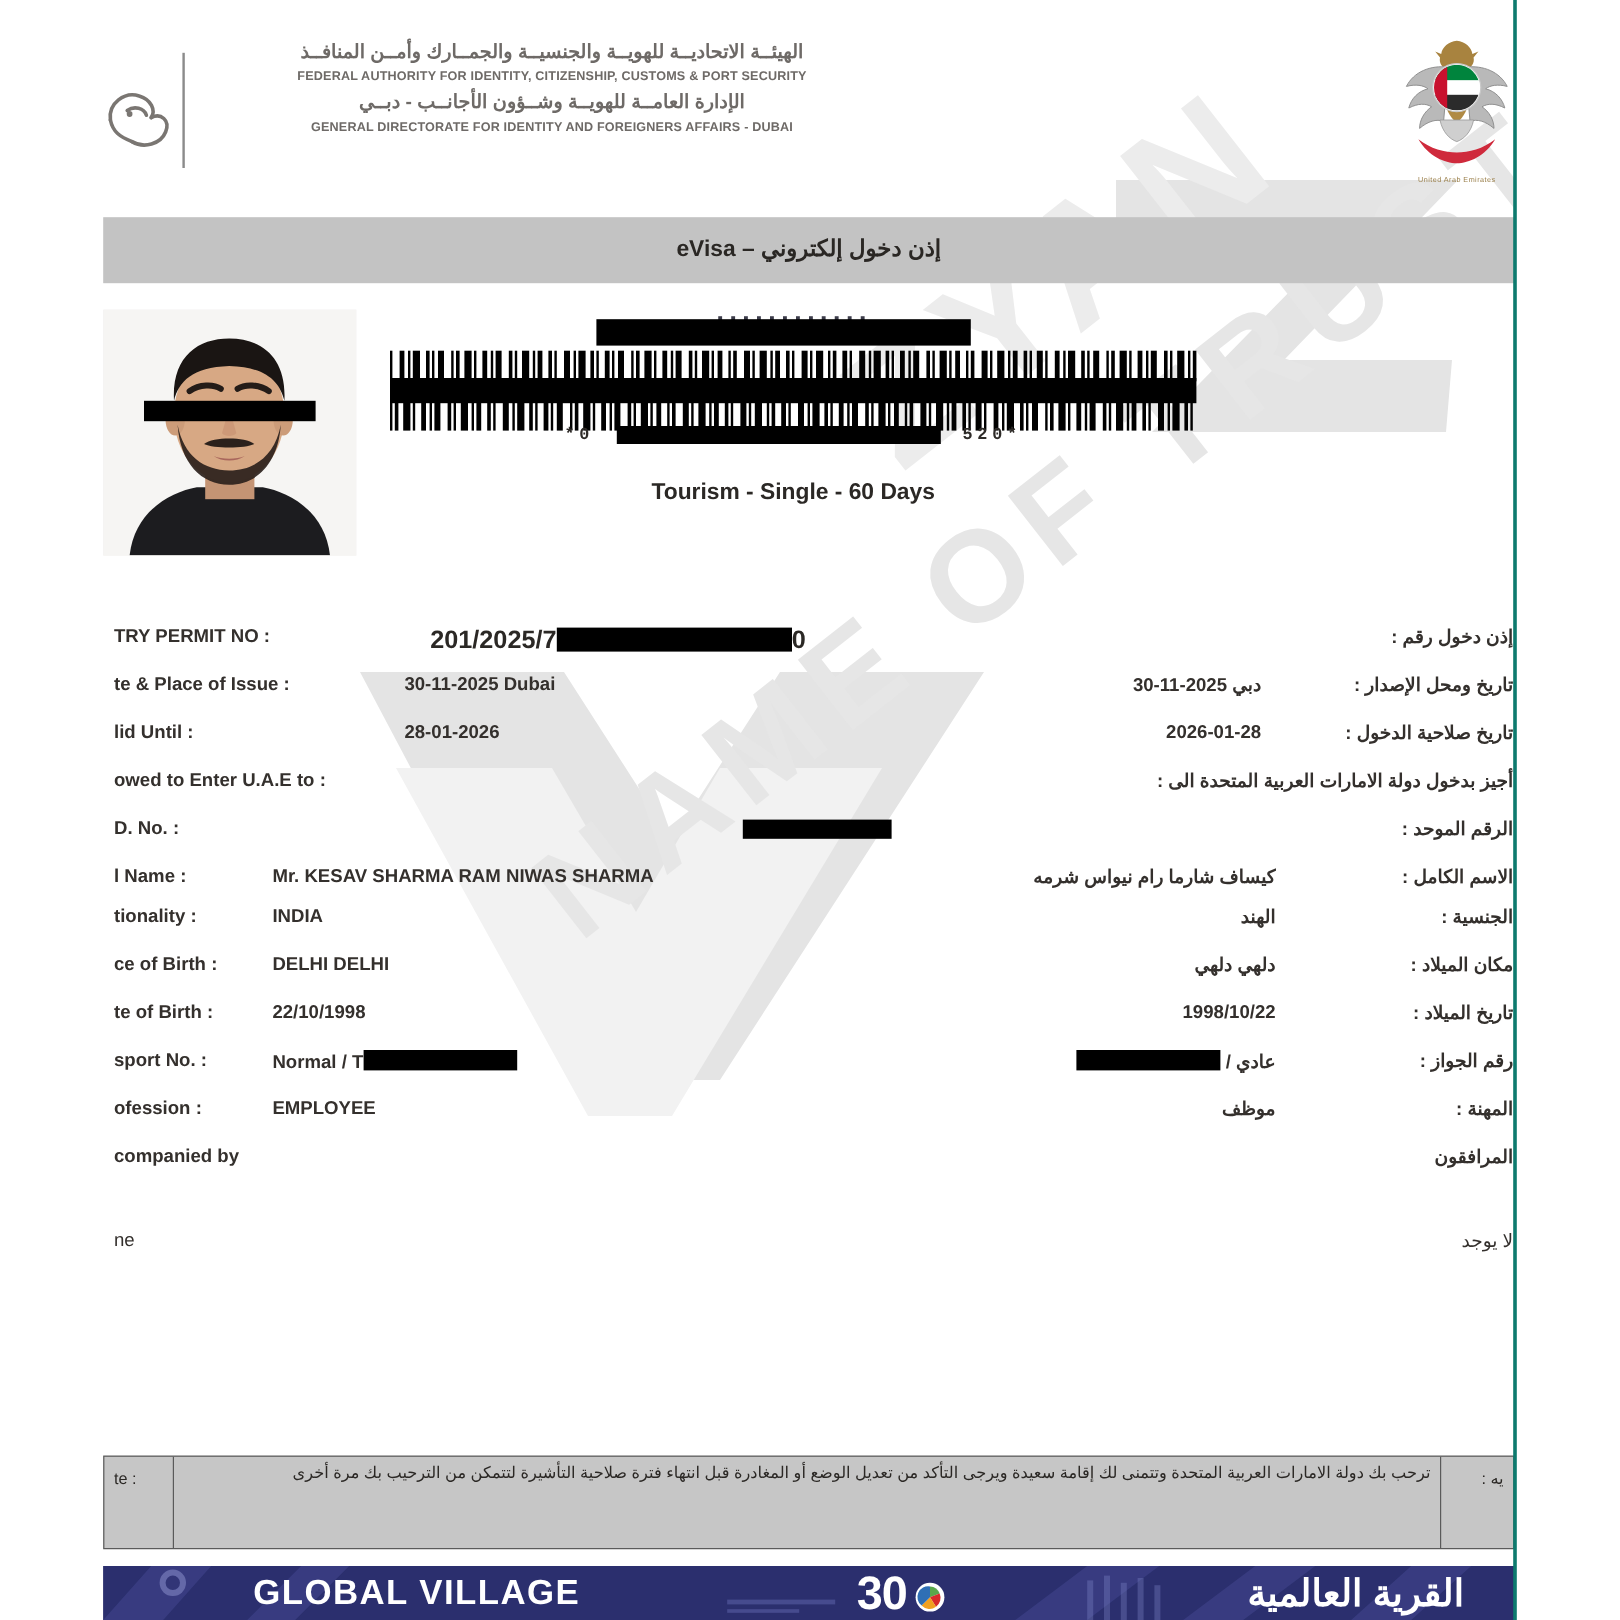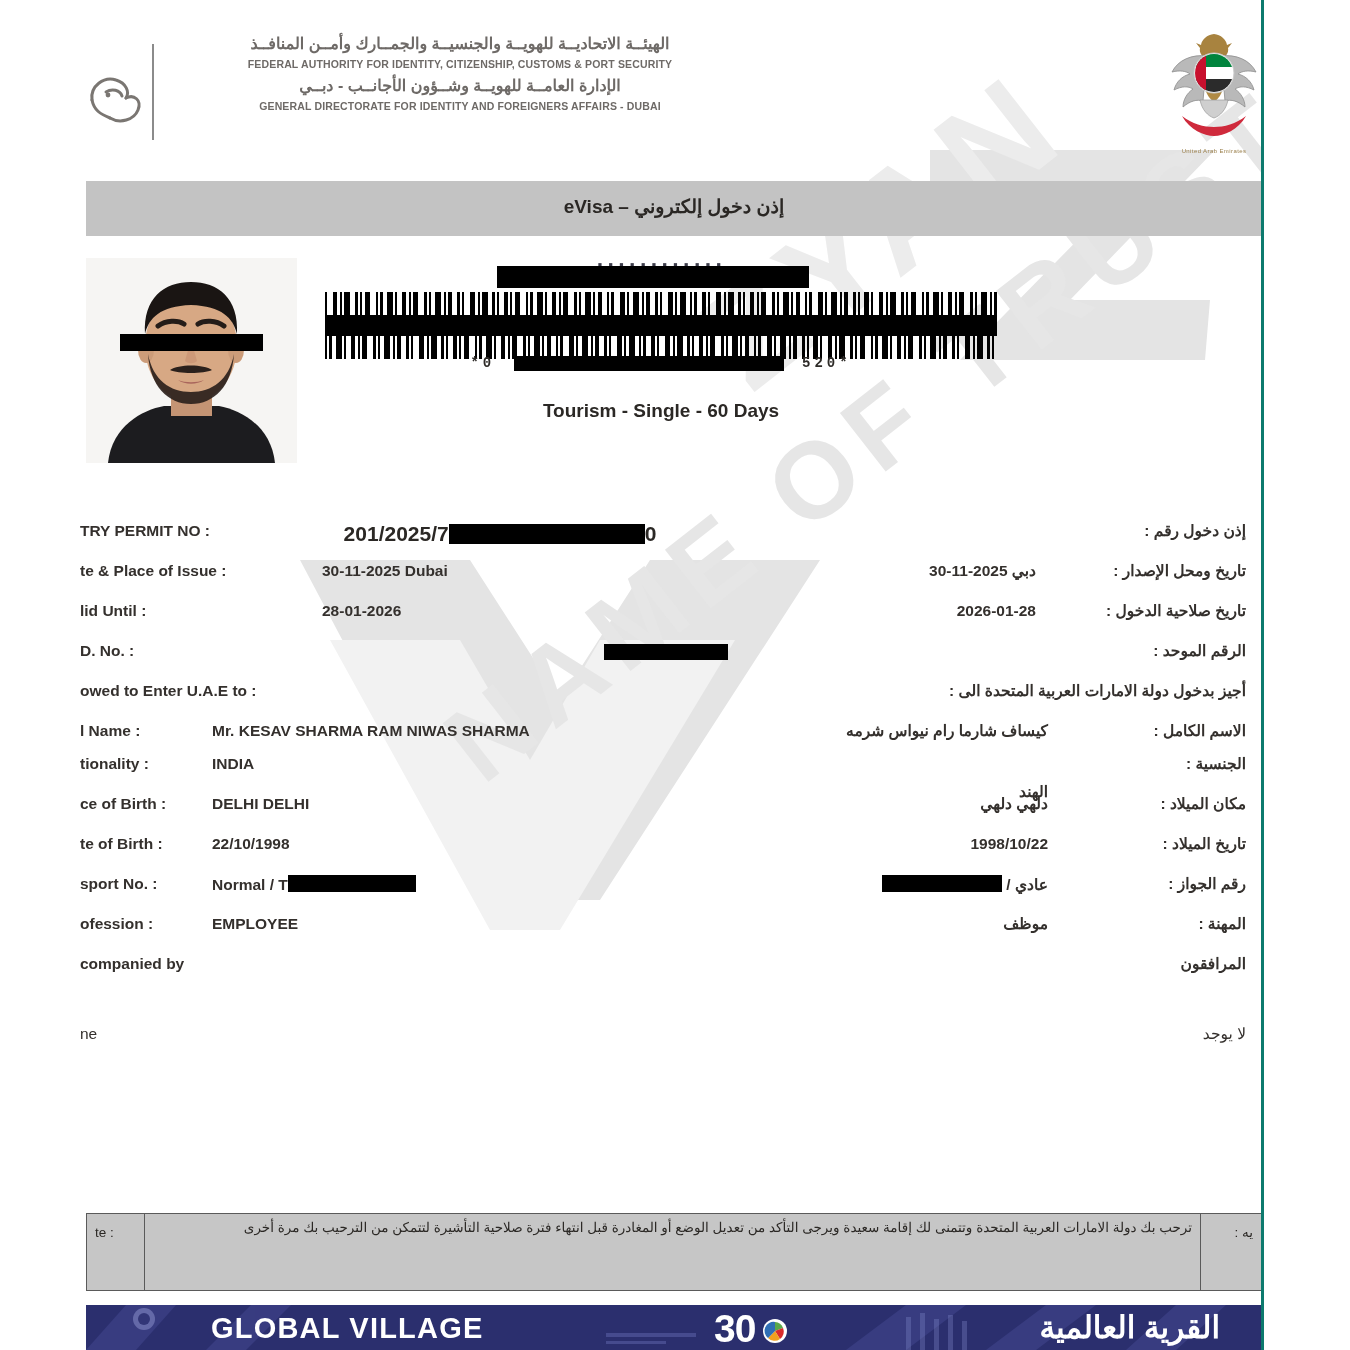--- a/index.html
+++ b/index.html
@@ -209,21 +209,21 @@
   }
   .visatype-en {
     font-size: 19px;
     font-weight: bold;
     color: #2b2825;
   }
 
   
   .details {
     position: absolute;
-    left: 0px; top: 522px;
+    left: 15px; top: 522px;
     width: 1262px;
     z-index: 12;
   }
   .row {
     position: relative;
     height: 40px;
   }
   .lbl-en {
     position: absolute;
     left: 80px; top: 0;
@@ -702,43 +702,43 @@
     </div>
 
     <div class="row">
       <div class="lbl-en">lid Until :</div>
       <div class="val-en" style="left:322px;">28-01-2026</div>
       <div class="val-ar">2026-01-28</div>
       <div class="lbl-ar">تاريخ صلاحية الدخول :</div>
     </div>
 
     <div class="row">
+      <div class="lbl-en" style="width:320px;">owed to Enter U.A.E to :</div>
+      <div class="lbl-ar" style="width:420px; right:16px;">أجيز بدخول دولة الامارات العربية المتحدة الى :</div>
+    </div>
+
+    <div class="row">
       <div class="lbl-en">D. No. :</div>
       <div class="val-en" style="left:604px;">
         <span class="redact" style="width:124px;height:16px;"></span>
       </div>
       <div class="lbl-ar">الرقم الموحد :</div>
     </div>
 
-    <div class="row">
-      <div class="lbl-en" style="width:320px;">owed to Enter U.A.E to :</div>
-      <div class="lbl-ar" style="width:420px; right:16px;">أجيز بدخول دولة الامارات العربية المتحدة الى :</div>
-    </div>
-
     <div class="row" style="height:33px;">
       <div class="lbl-en">l Name :</div>
       <div class="val-en">Mr. KESAV SHARMA RAM NIWAS SHARMA</div>
       <div class="val-ar" style="width:300px; right:214px;">كيساف شارما رام نيواس شرمه</div>
       <div class="lbl-ar">الاسم الكامل :</div>
     </div>
 
     <div class="row">
       <div class="lbl-en">tionality :</div>
       <div class="val-en">INDIA</div>
-      <div class="val-ar" style="width:160px; right:214px;margin-top:28px;">الهند</div>
+      <div class="val-ar" style="width:160px; right:214px;">الهند</div>
       <div class="lbl-ar">الجنسية :</div>
     </div>
 
     <div class="row">
       <div class="lbl-en">ce of Birth :</div>
       <div class="val-en">DELHI DELHI</div>
       <div class="val-ar" style="width:180px; right:214px;">دلهي دلهي</div>
       <div class="lbl-ar">مكان الميلاد :</div>
     </div>
 

